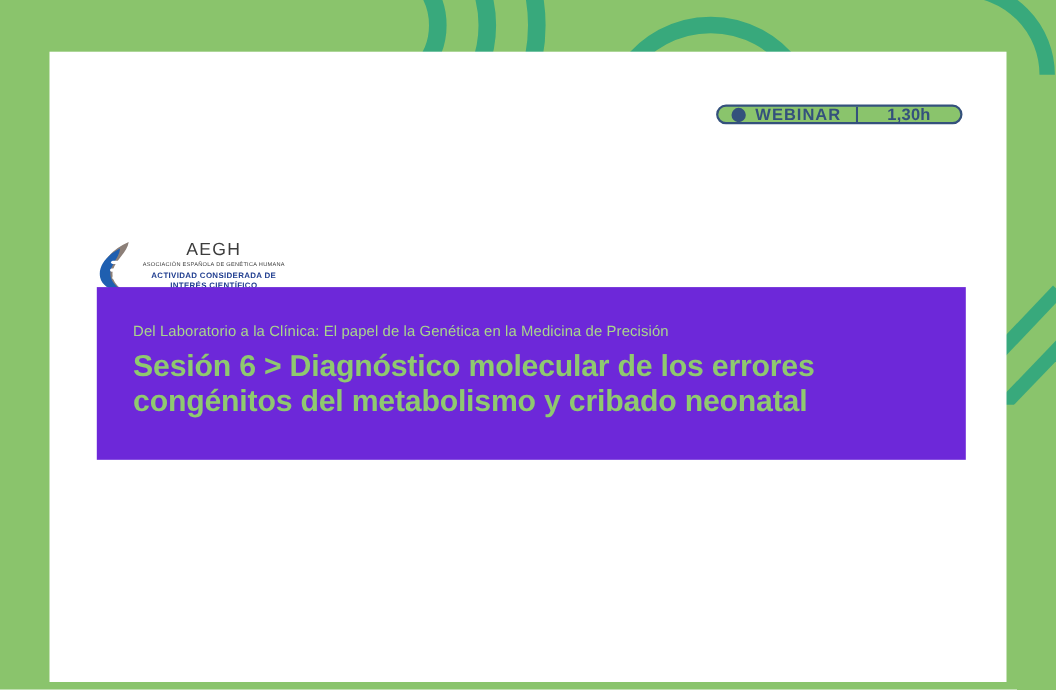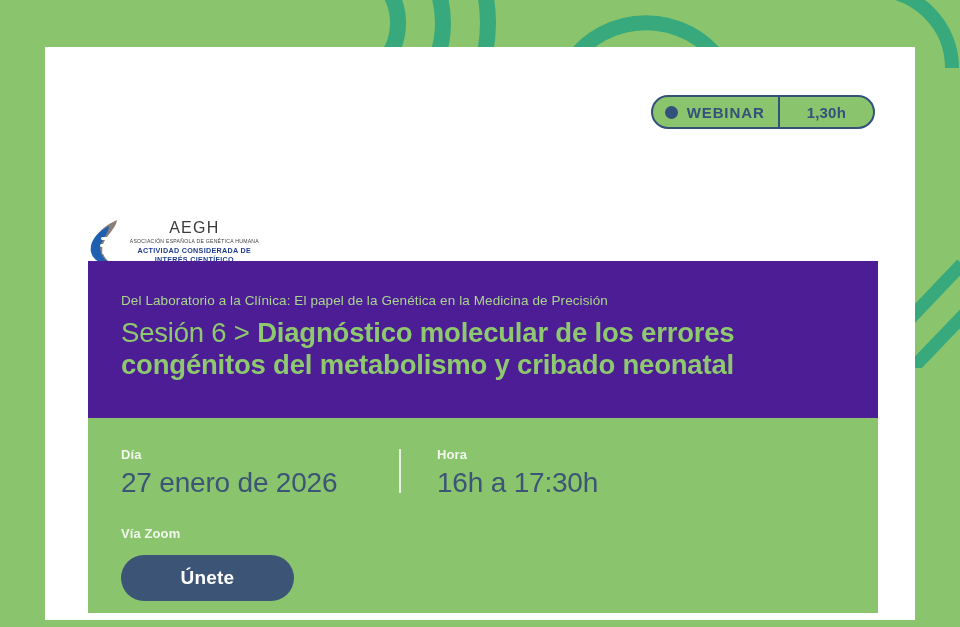--- a/index.html
+++ b/index.html
@@ -83,21 +83,21 @@
     white-space: nowrap;
   }
 
   
   .badge {
     position: absolute;
     right: 0;
     top: 7px;
     display: flex;
     align-items: stretch;
-    height: 34px;
+    height: 18px;
     border: 2px solid #34517c;
     border-radius: 18px;
     background: #8ac46c;
     overflow: hidden;
   }
   .badge-left {
     display: flex;
     align-items: center;
     gap: 9px;
     padding: 0 13px 0 12px;
@@ -163,36 +163,36 @@
     white-space: nowrap;
   }
 
   
   .banner {
     position: absolute;
     left: 43px;
     top: 214px;
     width: 790px;
     height: 157px;
-    background: #4c1d95;
+    background: #6d28d9;
     padding: 32px 34px 0 33px;
   }
   .banner-eyebrow {
     font-size: 13.5px;
     color: #a9d58c;
     letter-spacing: 0.1px;
     margin-bottom: 9px;
   }
   .banner-title {
     font-size: 27.5px;
     line-height: 1.17;
     color: #8fc96f;
     letter-spacing: -0.2px;
   }
-  .banner-title .sess { font-weight: normal; }
+  .banner-title .sess { font-weight: bold; }
   .banner-title .topic { font-weight: bold; text-align: right; }
 
   
   .info {
     position: absolute;
     left: 43px;
     top: 371px;
     width: 790px;
     height: 195px;
     background: #8ac46c;
@@ -320,32 +320,15 @@
       </div>
     </div>
 
     <div class="banner">
       <div class="banner-eyebrow">Del Laboratorio a la Clínica: El papel de la Genética en la Medicina de Precisión</div>
       <div class="banner-title">
         <span class="sess">Sesión 6 &gt; </span><span class="topic">Diagnóstico molecular de los errores congénitos del metabolismo y cribado neonatal</span>
       </div>
     </div>
 
-    <div class="info">
-      <div class="info-row">
-        <div class="info-col day">
-          <div class="info-label">Día</div>
-          <div class="info-value">27 enero de 2026</div>
-        </div>
-        <div class="info-divider"></div>
-        <div class="info-col time">
-          <div class="info-label">Hora</div>
-          <div class="info-value">16h a 17:30h</div>
-        </div>
-      </div>
-
-      <div class="via-label">Vía Zoom</div>
-
-      <button class="join-btn">Únete</button>
-    </div>
 
   </div>
 </div>
 
 </body></html>

